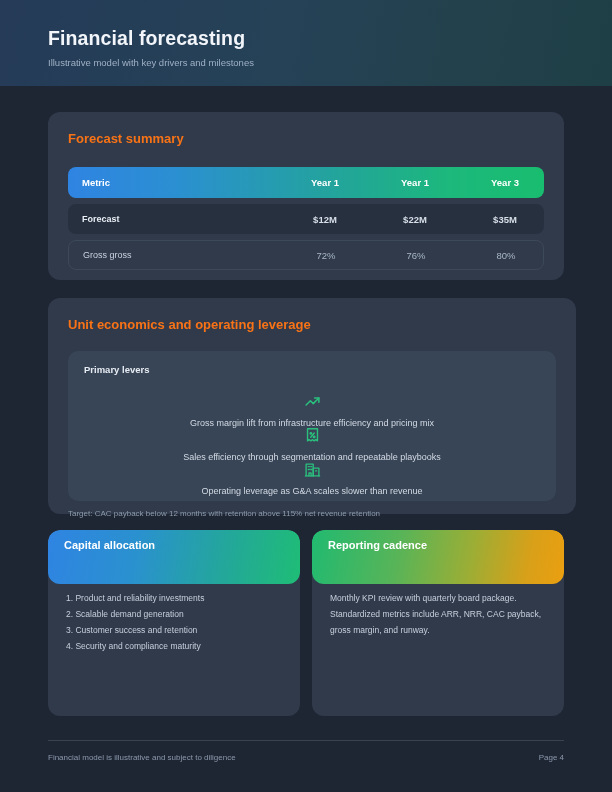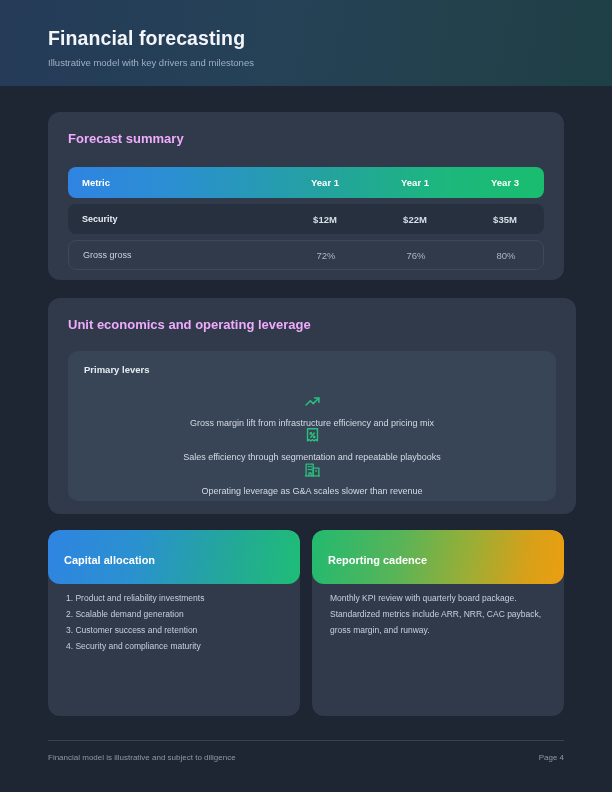--- a/index.html
+++ b/index.html
@@ -51,21 +51,21 @@
   
   .card {
     position: absolute;
     background: #303a4b;
     border-radius: 12px;
   }
 
   .card-title {
     font-size: 13px;
     font-weight: bold;
-    color: #f0abfc;
+    color: #f97316;
     line-height: 17px;
   }
 
   
   #card-forecast {
     left: 48px; top: 112px;
     width: 516px; height: 168px;
     padding: 18px 20px;
   }
 
@@ -160,22 +160,22 @@
     background: #303a4b;
     overflow: hidden;
   }
   #card-capital  { left: 48px; }
   #card-report   { left: 312px; }
 
   .mini-head {
     height: 54px;
     border-radius: 12px;
     display: flex;
-    align-items: flex-end;
-    padding: 16px 16px;
+    align-items: flex-start;
+    padding: 8px 16px;
   }
   #head-capital {
     background: linear-gradient(100deg, #2f84e2 0%, #2a91cf 35%, #23a79a 70%, #1fbd76 100%);
   }
   #head-report {
     background: linear-gradient(100deg, #21ba71 0%, #59b457 35%, #9aae36 62%, #d8a019 85%, #eb9f10 100%);
   }
   .mini-title {
     font-size: 11px;
     font-weight: bold;
@@ -229,21 +229,21 @@
     <div class="table">
 
       <div class="t-row head">
         <div class="t-c0">Metric</div>
         <div class="t-c">Year 1</div>
         <div class="t-c">Year 1</div>
         <div class="t-c">Year 3</div>
       </div>
 
       <div class="t-row filled">
-        <div class="t-c0">Security</div>
+        <div class="t-c0">Forecast</div>
         <div class="t-c">$12M</div>
         <div class="t-c">$22M</div>
         <div class="t-c">$35M</div>
       </div>
 
       <div class="t-row outlined">
         <div class="t-c0">Gross gross</div>
         <div class="t-c">72%</div>
         <div class="t-c">76%</div>
         <div class="t-c">80%</div>
@@ -295,20 +295,21 @@
               <line x1="16.3" y1="14" x2="17.8" y2="14"></line>
               <path d="M7 21v-4h3v4"></path>
             </svg>
           </span>
           <span class="lever-text">Operating leverage as G&amp;A scales slower than revenue</span>
         </div>
 
       </div>
     </div>
 
+    <div class="note">Target: CAC payback below 12 months with retention above 115% net revenue retention</div>
   </div>
 
   <div class="mini-card" id="card-capital">
     <div class="mini-head" id="head-capital">
       <span class="mini-title">Capital allocation</span>
     </div>
     <div class="mini-body">
       <div class="ol-line">1. Product and reliability investments</div>
       <div class="ol-line">2. Scalable demand generation</div>
       <div class="ol-line">3. Customer success and retention</div>

